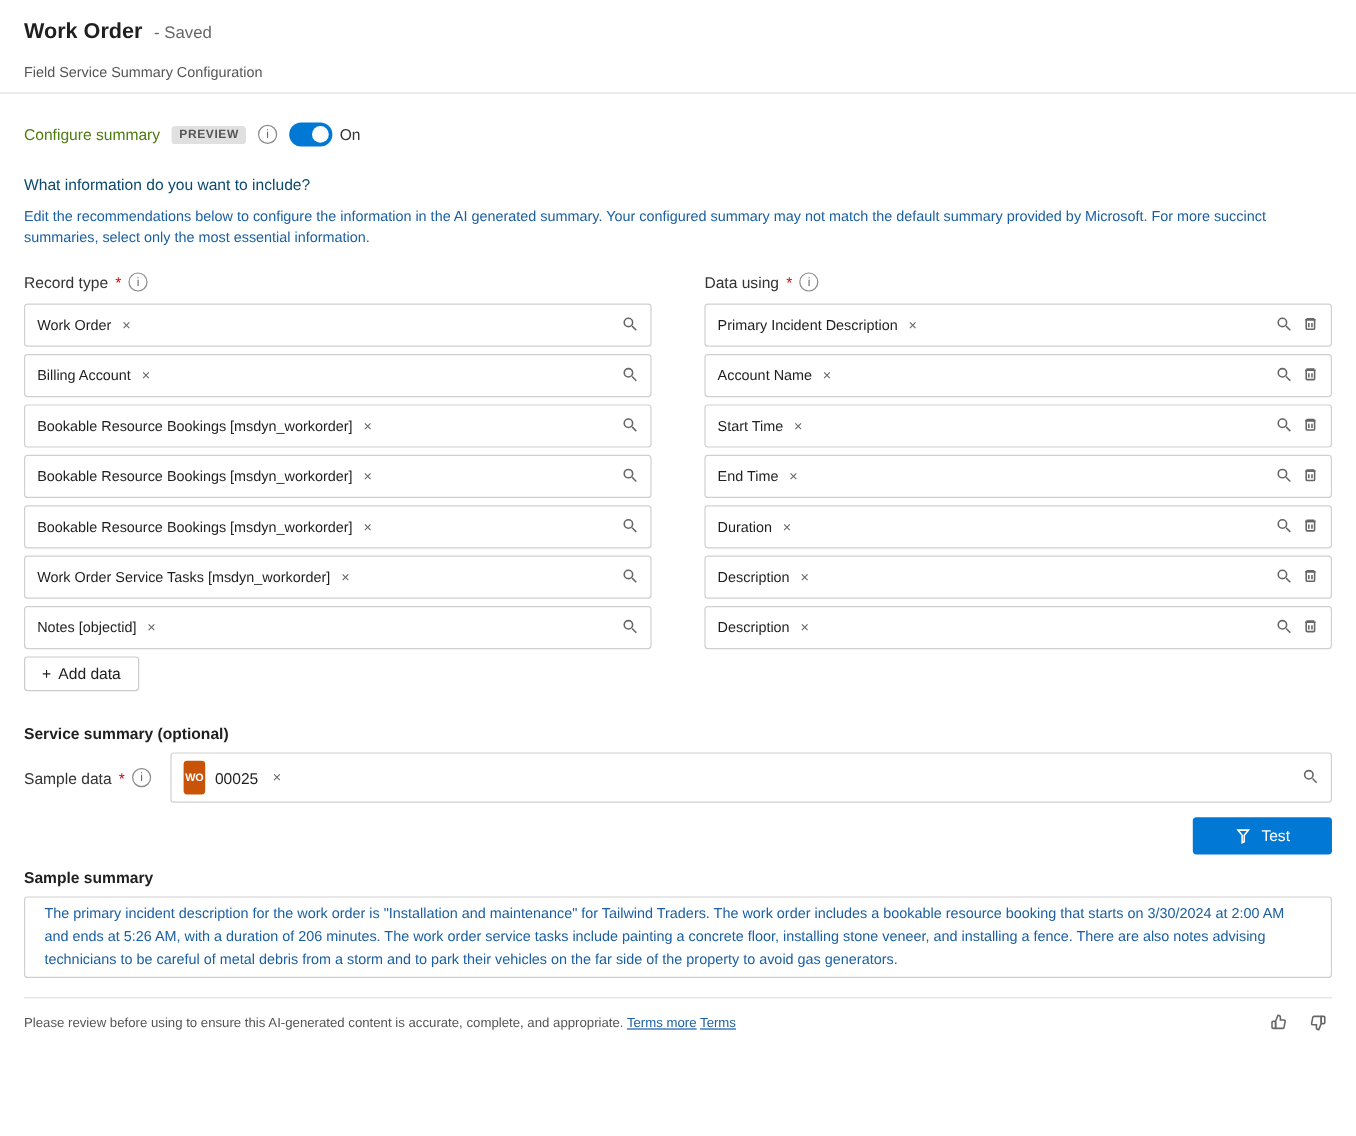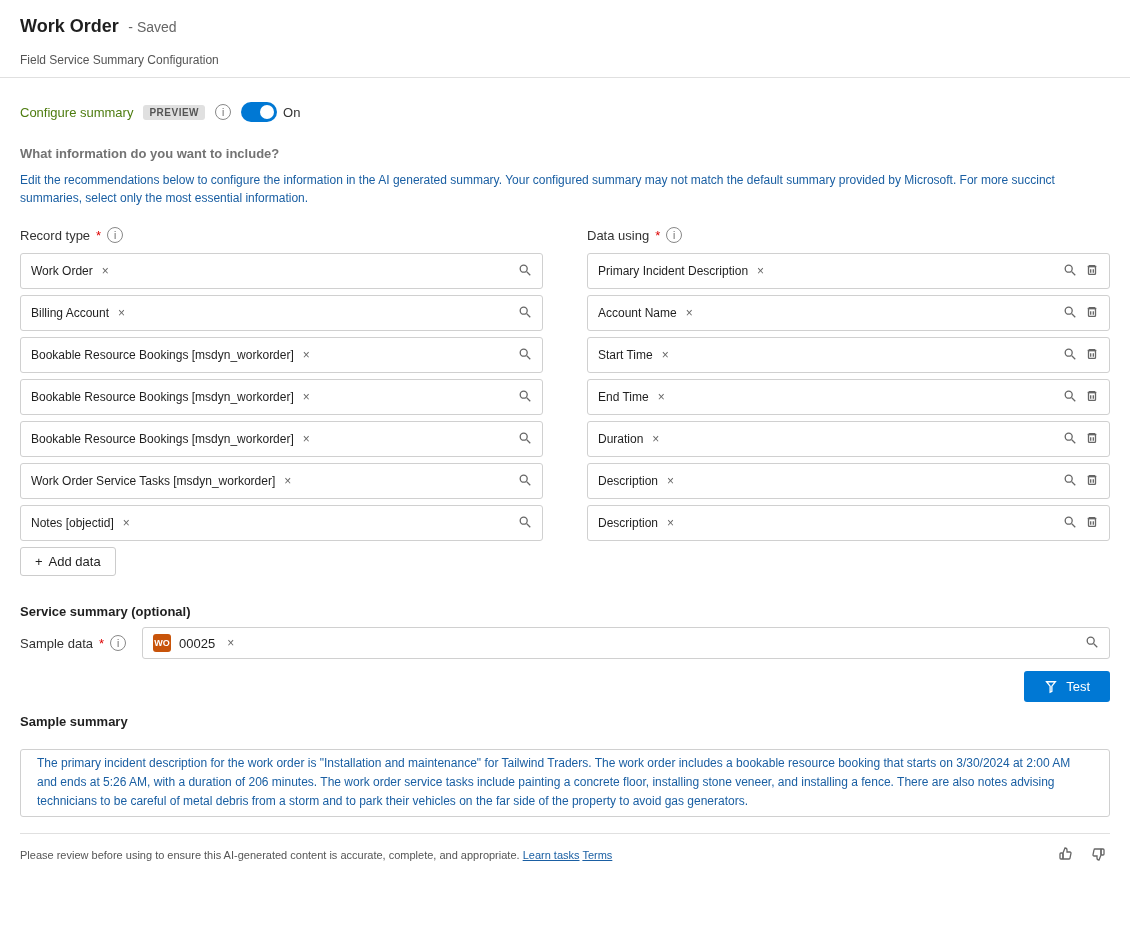--- a/index.html
+++ b/index.html
@@ -18,21 +18,21 @@
     .configure-label { font-size: 13px; color: #4d7c0f; font-weight: 500; }
     .preview-badge { background: #e0e0e0; color: #555; font-size: 10px; padding: 2px 6px; border-radius: 3px; font-weight: 600; letter-spacing: 0.5px; }
     .info-icon { width: 16px; height: 16px; border-radius: 50%; border: 1px solid #888; display: inline-flex; align-items: center; justify-content: center; font-size: 10px; color: #666; cursor: pointer; }
     .toggle-container { display: flex; align-items: center; gap: 6px; }
     .toggle { position: relative; width: 36px; height: 20px; }
     .toggle input { opacity: 0; width: 0; height: 0; }
     .toggle-slider { position: absolute; cursor: pointer; top: 0; left: 0; right: 0; bottom: 0; background: #0078d4; border-radius: 20px; transition: 0.3s; }
     .toggle-slider:before { position: absolute; content: ""; height: 14px; width: 14px; left: 3px; bottom: 3px; background: white; border-radius: 50%; transition: 0.3s; transform: translateX(16px); }
     .toggle-on-label { font-size: 13px; color: #333; }
 
-    .section-question { font-size: 13px; font-weight: 700; color: #737373; margin-bottom: 10px; }
+    .section-question { font-size: 13px; font-weight: 400; color: #0c4a6e; margin-bottom: 10px; }
     .section-description { font-size: 12px; color: #1a5fa3; line-height: 1.5; margin-bottom: 20px; }
 
     .data-grid { display: grid; grid-template-columns: 1fr 1fr; gap: 4px; margin-bottom: 16px; }
     .col-header { font-size: 13px; font-weight: 500; color: #333; margin-bottom: 10px; display: flex; align-items: center; gap: 6px; }
     .required-star { color: #d00; }
 
     .left-col { padding-right: 20px; border-right: none; }
     .right-col { padding-left: 20px; }
 
     .field-row { display: flex; align-items: center; border: 1px solid #d0d0d0; border-radius: 3px; margin-bottom: 6px; padding: 6px 10px; background: #fff; min-height: 36px; }
@@ -46,31 +46,31 @@
 
     .add-data-btn { display: flex; align-items: center; gap: 6px; border: 1px solid #ccc; background: #fff; padding: 6px 14px; border-radius: 3px; cursor: pointer; font-size: 13px; color: #1f1f1f; margin-top: 6px; }
 
     .sample-section { margin-top: 28px; }
     .sample-title { font-size: 13px; font-weight: 600; color: #1f1f1f; margin-bottom: 8px; }
     .sample-desc { font-size: 12px; color: #1a5fa3; margin-bottom: 16px; }
 
     .sample-data-row { display: flex; align-items: center; gap: 16px; margin-bottom: 12px; }
     .sample-data-label { font-size: 13px; font-weight: 500; color: #333; display: flex; align-items: center; gap: 6px; white-space: nowrap; }
     .sample-data-input { flex: 1; border: 1px solid #d0d0d0; border-radius: 3px; padding: 6px 10px; display: flex; align-items: center; gap: 8px; }
-    .sample-record-icon { width: 18px; height: 18px; background: #c8540a; border-radius: 3px; display: flex; align-items: center; justify-content: center; }
+    .sample-record-icon { width: 18px; height: 28px; background: #c8540a; border-radius: 3px; display: flex; align-items: center; justify-content: center; }
     .sample-record-icon span { color: white; font-size: 9px; font-weight: bold; }
     .sample-record-value { font-size: 13px; color: #1f1f1f; }
     .sample-record-close { font-size: 12px; color: #666; cursor: pointer; margin-left: 4px; }
     .sample-search-icon { margin-left: auto; }
 
     .test-btn-row { display: flex; justify-content: flex-end; margin-bottom: 12px; }
-    .test-btn { background: #0078d4; color: white; border: none; padding: 8px 20px; border-radius: 3px; cursor: pointer; font-size: 13px; display: flex; align-items: center; gap: 8px; }
+    .test-btn { background: #0078d4; color: white; border: none; padding: 8px 35px; border-radius: 3px; cursor: pointer; font-size: 13px; display: flex; align-items: center; gap: 8px; }
 
     .sample-summary-section { }
-    .sample-summary-title { font-size: 13px; font-weight: 600; color: #1f1f1f; margin-bottom: 20px; }
+    .sample-summary-title { font-size: 13px; font-weight: 600; color: #1f1f1f; margin-bottom: 8px; }
     .summary-box { border: 1px solid #d0d0d0; border-radius: 3px; padding: 4px 16px; font-size: 12px; line-height: 1.6; color: #1a5fa3; background: #fff; }
     .summary-box .summary-text { color: #1a5fa3; }
 
     .summary-footer { margin-top: 16px; border-top: 1px solid #e0e0e0; padding-top: 10px; display: flex; justify-content: space-between; align-items: center; }
     .summary-footer-text { font-size: 11px; color: #555; }
     .summary-footer-text a { color: #1a5fa3; }
     .summary-feedback { display: flex; gap: 8px; }
     .feedback-btn { background: none; border: none; cursor: pointer; color: #666; padding: 2px 4px; }
   </style>
 </head>
@@ -409,21 +409,21 @@
       </div>
 
       <div class="sample-summary-section">
         <div class="sample-summary-title">Sample summary</div>
         <div class="summary-box">
           <span class="summary-text">The primary incident description for the work order is "Installation and maintenance" for Tailwind Traders. The work order includes a bookable resource booking that starts on 3/30/2024 at 2:00 AM and ends at 5:26 AM, with a duration of 206 minutes. The work order service tasks include painting a concrete floor, installing stone veneer, and installing a fence. There are also notes advising technicians to be careful of metal debris from a storm and to park their vehicles on the far side of the property to avoid gas generators.</span>
         </div>
         <div class="summary-footer">
           <div class="summary-footer-text">
             <span>Please review before using to ensure this AI-generated content is accurate, complete, and appropriate.</span>
-            <a href="#"> <span>Learn tasks</span></a>
+            <a href="#"> <span>Terms more</span></a>
             <span>  </span>
             <a href="#"><span>Terms</span></a>
           </div>
           <div class="summary-feedback">
             <button class="feedback-btn">
               <svg width="16" height="16" viewBox="0 0 16 16" fill="none" stroke="#666" stroke-width="1.3">
                   <path d="M5 7l2-5a2 2 0 012 2V6h3a1 1 0 011 1.1l-1 5a1 1 0 01-1 .9H5V7z"></path>
                   <rect x="2" y="7" width="3" height="6" rx="1"></rect>
                 </svg>
             </button>

